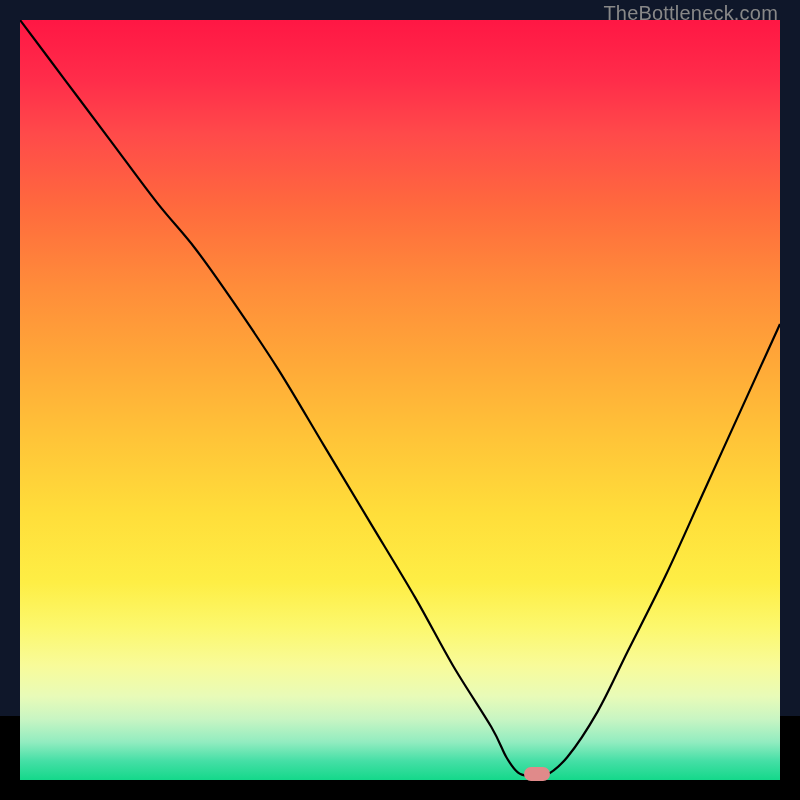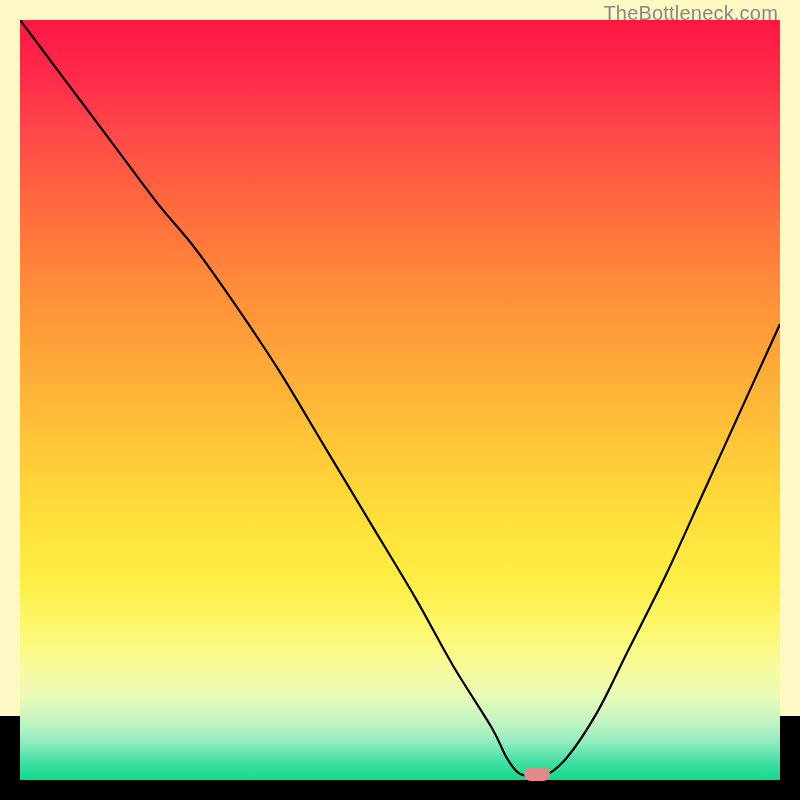--- a/index.html
+++ b/index.html
@@ -8,21 +8,21 @@
     background: #000;
     width: 800px;
     height: 800px;
     overflow: hidden;
     font-family: Arial, sans-serif;
   }
   .chart-container {
     position: relative;
     width: 800px;
     height: 716px;
-    background: #fef9c3;
+    background: #0f172a;
   }
   .plot-area {
     position: absolute;
     left: 20px;
     top: 20px;
     width: 760px;
     height: 760px;
     background: linear-gradient(to bottom,
       #ff1744 0%,
       #ff2d4a 8%,

